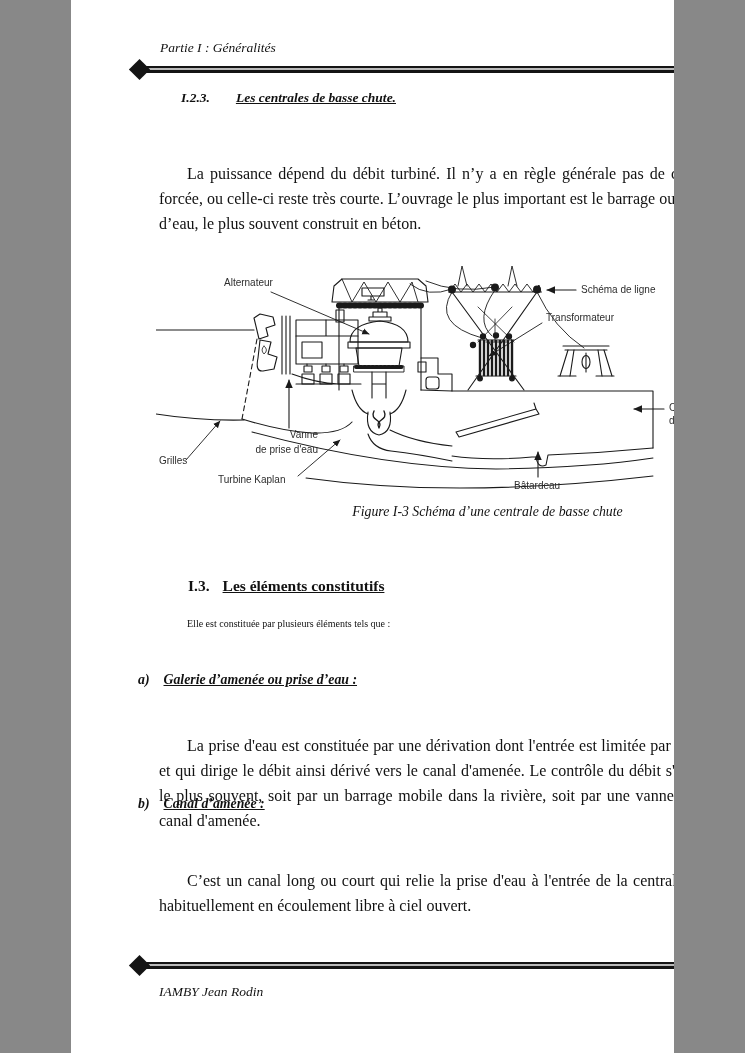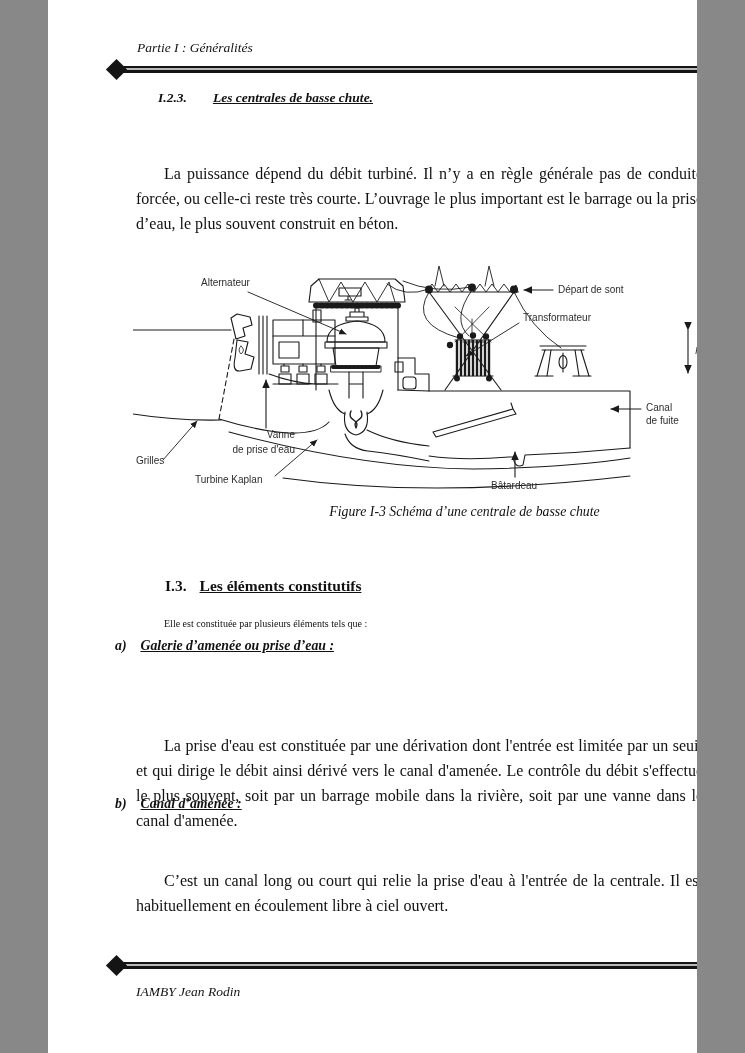--- a/index.html
+++ b/index.html
@@ -1,17 +1,17 @@
 <!DOCTYPE html>
 <html><head>
 <meta charset="utf-8">
 <style>
   html,body{margin:0;padding:0;background:#888;}
   .page{
-    position:relative;width:649px;height:1053px;background:#ffffff;
+    position:relative;width:603px;height:1053px;background:#ffffff;
     font-family:"Liberation Serif",serif;color:#111;overflow:hidden;
     margin:0 auto;
   }
   
   .rule{position:absolute;left:64px;width:597px;height:7px;
     background:linear-gradient(to bottom,#141414 0 32%,#b9b9b9 32% 60%,#141414 60% 100%);}
   .rule .diamond{position:absolute;left:-3px;top:-4px;width:15px;height:15px;background:#141414;transform:rotate(45deg);}
   .rule-header{top:66px;}
   .rule-footer{top:962px;}
 
@@ -44,21 +44,21 @@
 
   .h13{position:absolute;left:117px;top:577px;font-size:15.5px;font-weight:bold;}
   .h13 .num{margin-right:13px;}
   .h13 .ttl{text-decoration:underline;}
 
   .intro{position:absolute;left:88px;top:618px;font-size:10px;text-indent:28px;width:567px;}
 
   .hitem{position:absolute;left:67px;font-size:13.8px;font-weight:bold;font-style:italic;}
   .hitem .num{margin-right:14px;}
   .hitem .ttl{text-decoration:underline;}
-  .ha{top:638px;}
+  .ha{top:672px;}
   .hb{top:796px;}
 </style>
 </head>
 <body>
 
 <div class="page">
 
   <div class="header-title">Partie I : Généralités</div>
 
   <svg class="logo" viewBox="0 0 74 66">
@@ -191,21 +191,21 @@
         <path d="M386,61 L333,94" marker-end="url(#ah)" stroke-width="0.9"></path>
         <path d="M508,147 L478,147" marker-end="url(#ah)"></path>
         <path d="M30,198 L64,159" marker-end="url(#ah)" stroke-width="0.9"></path>
         <path d="M133,166 L133,118" marker-end="url(#ah)"></path>
         <path d="M142,214 L184,178" marker-end="url(#ah)" stroke-width="0.9"></path>
         <path d="M382,215 L382,190" marker-end="url(#ah)"></path>
       </g>
     </svg>
 
     <span class="fig-label" style="left:68px;top:15px;">Alternateur</span>
-    <span class="fig-label" style="left:425px;top:22px;">Départ de sont</span>
+    <span class="fig-label" style="left:425px;top:22px;">Schéma de ligne</span>
     <span class="fig-label" style="left:390px;top:50px;">Transformateur</span>
     <span class="fig-label it" style="left:562px;top:82px;">h</span>
     <span class="fig-label" style="left:513px;top:140px;">Canal</span>
     <span class="fig-label" style="left:513px;top:153px;">de fuite</span>
     <span class="fig-label" style="left:3px;top:193px;">Grilles</span>
     <span class="fig-label ctr" style="left:82px;top:167px;width:80px;">Vanne</span>
     <span class="fig-label ctr" style="left:82px;top:182px;width:80px;">de prise d'eau</span>
     <span class="fig-label" style="left:62px;top:212px;">Turbine Kaplan</span>
     <span class="fig-label" style="left:358px;top:218px;">Bâtardeau</span>
   </div>

